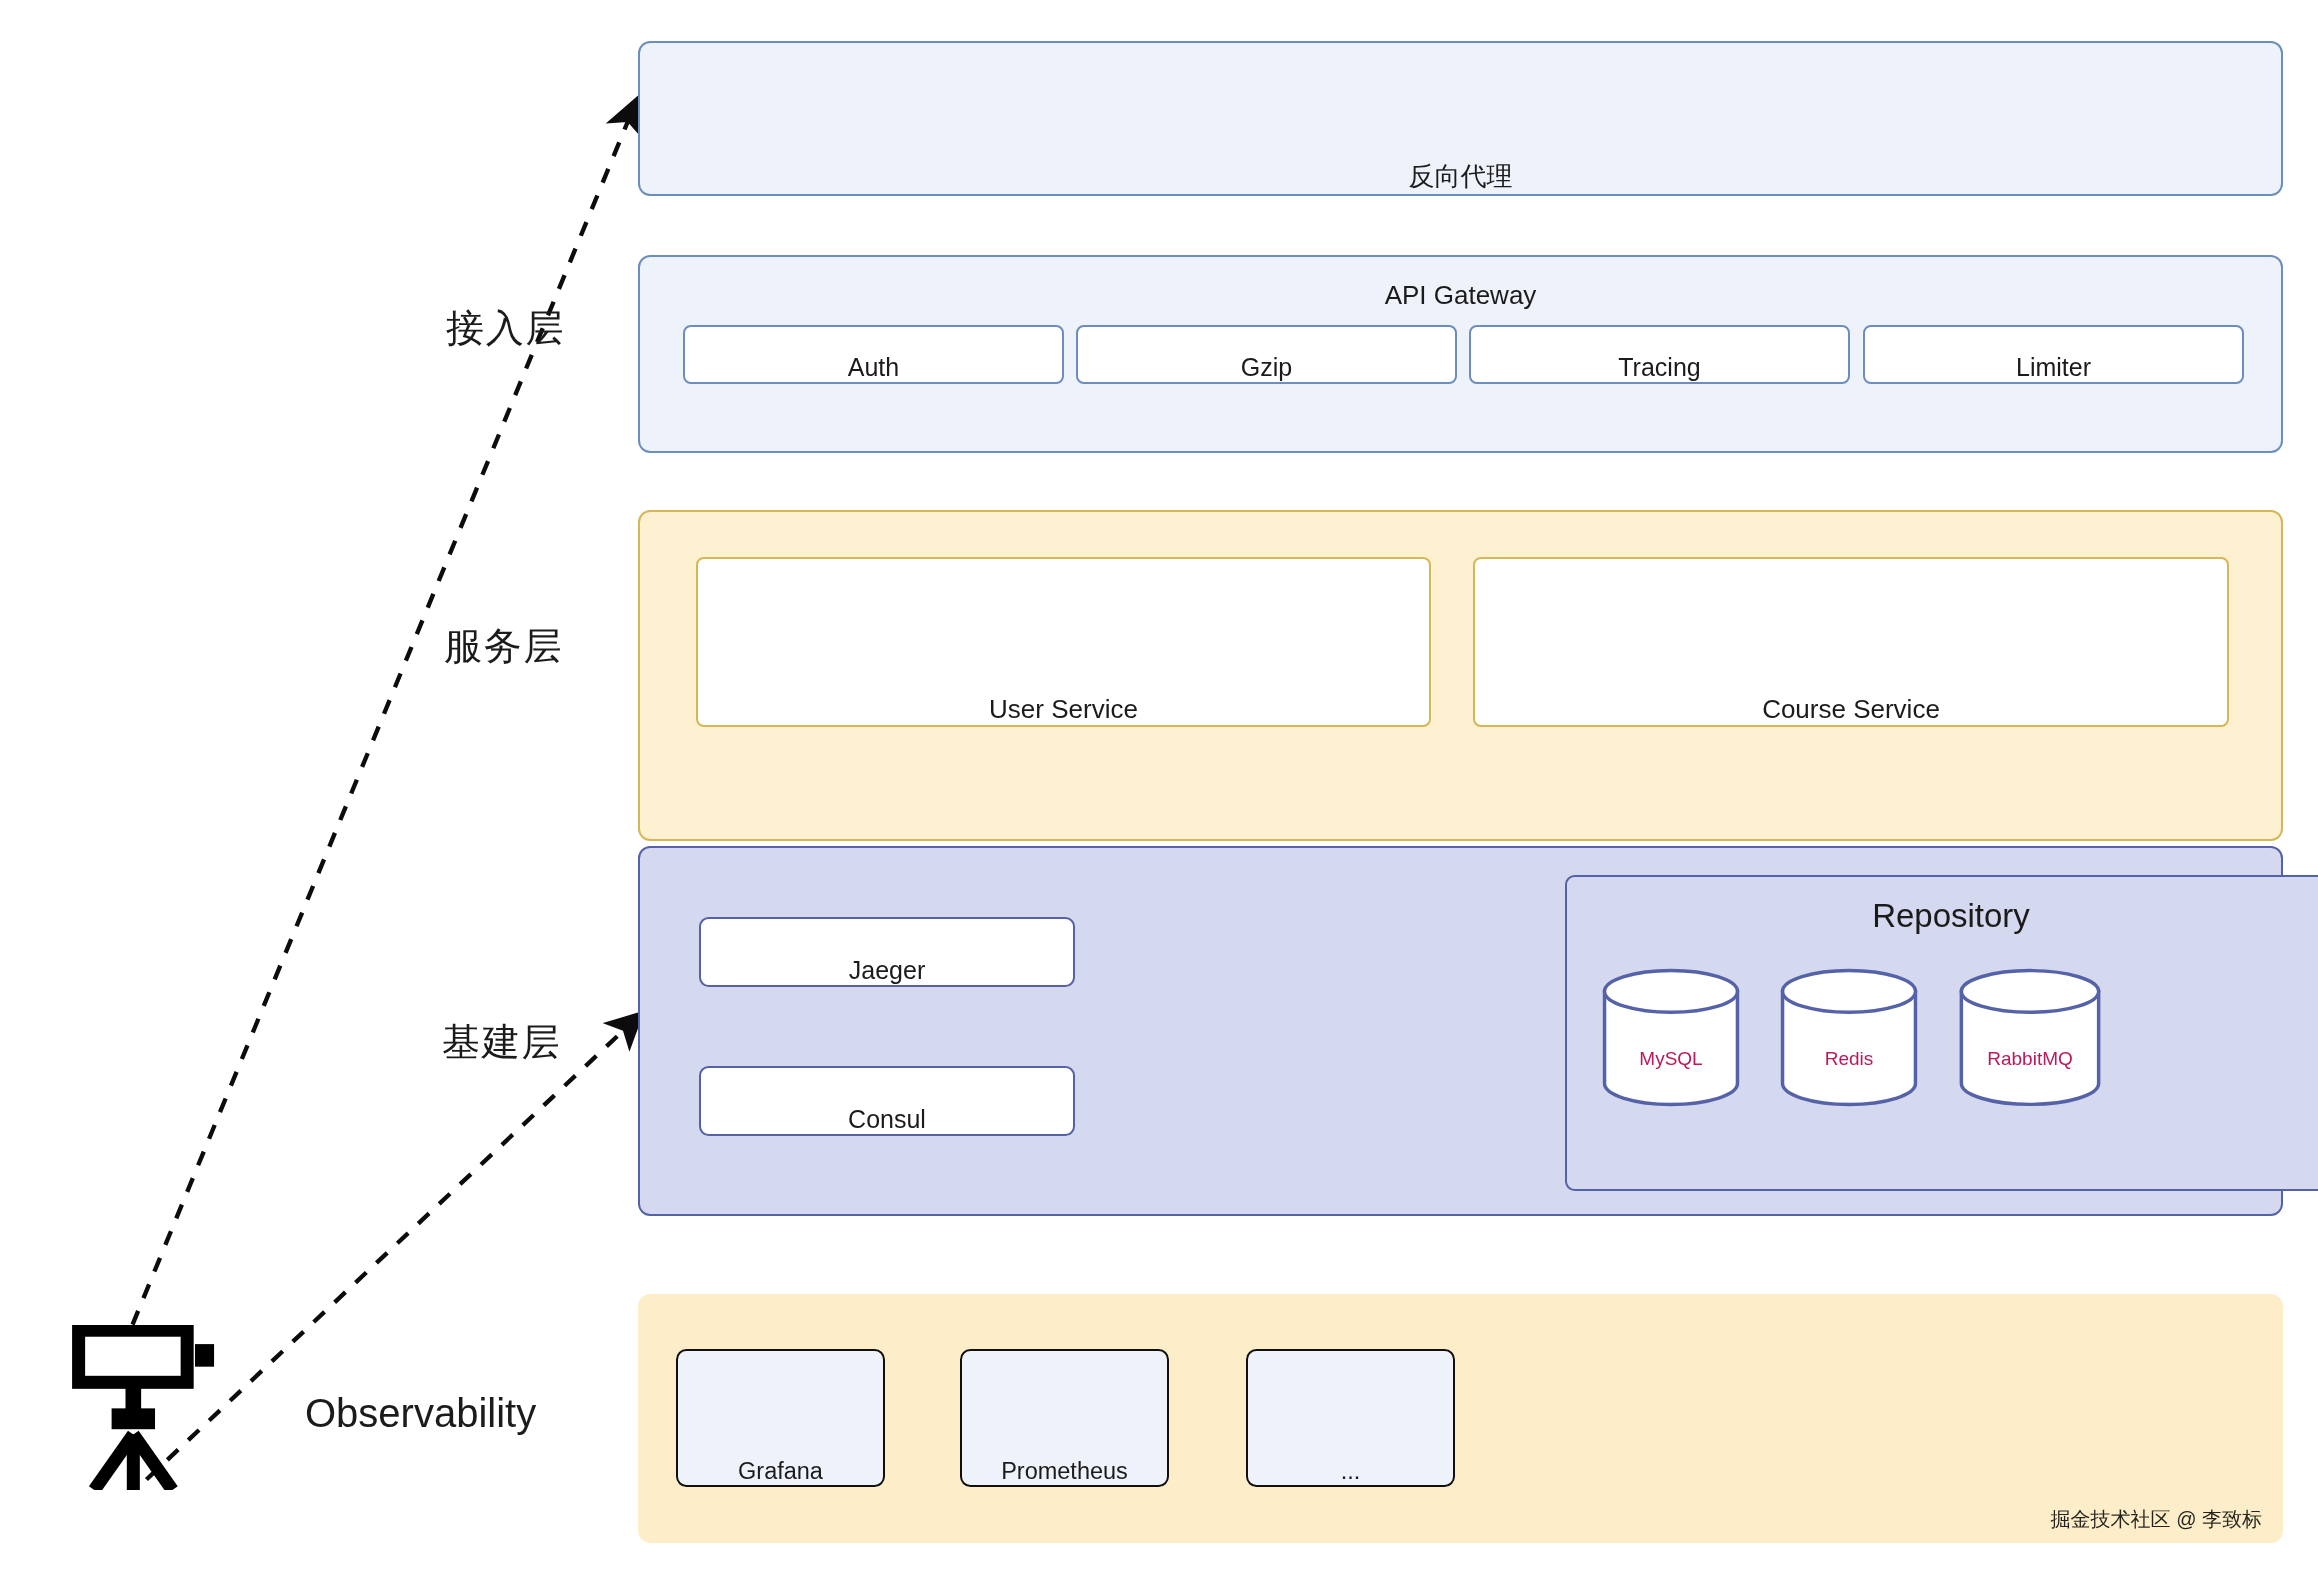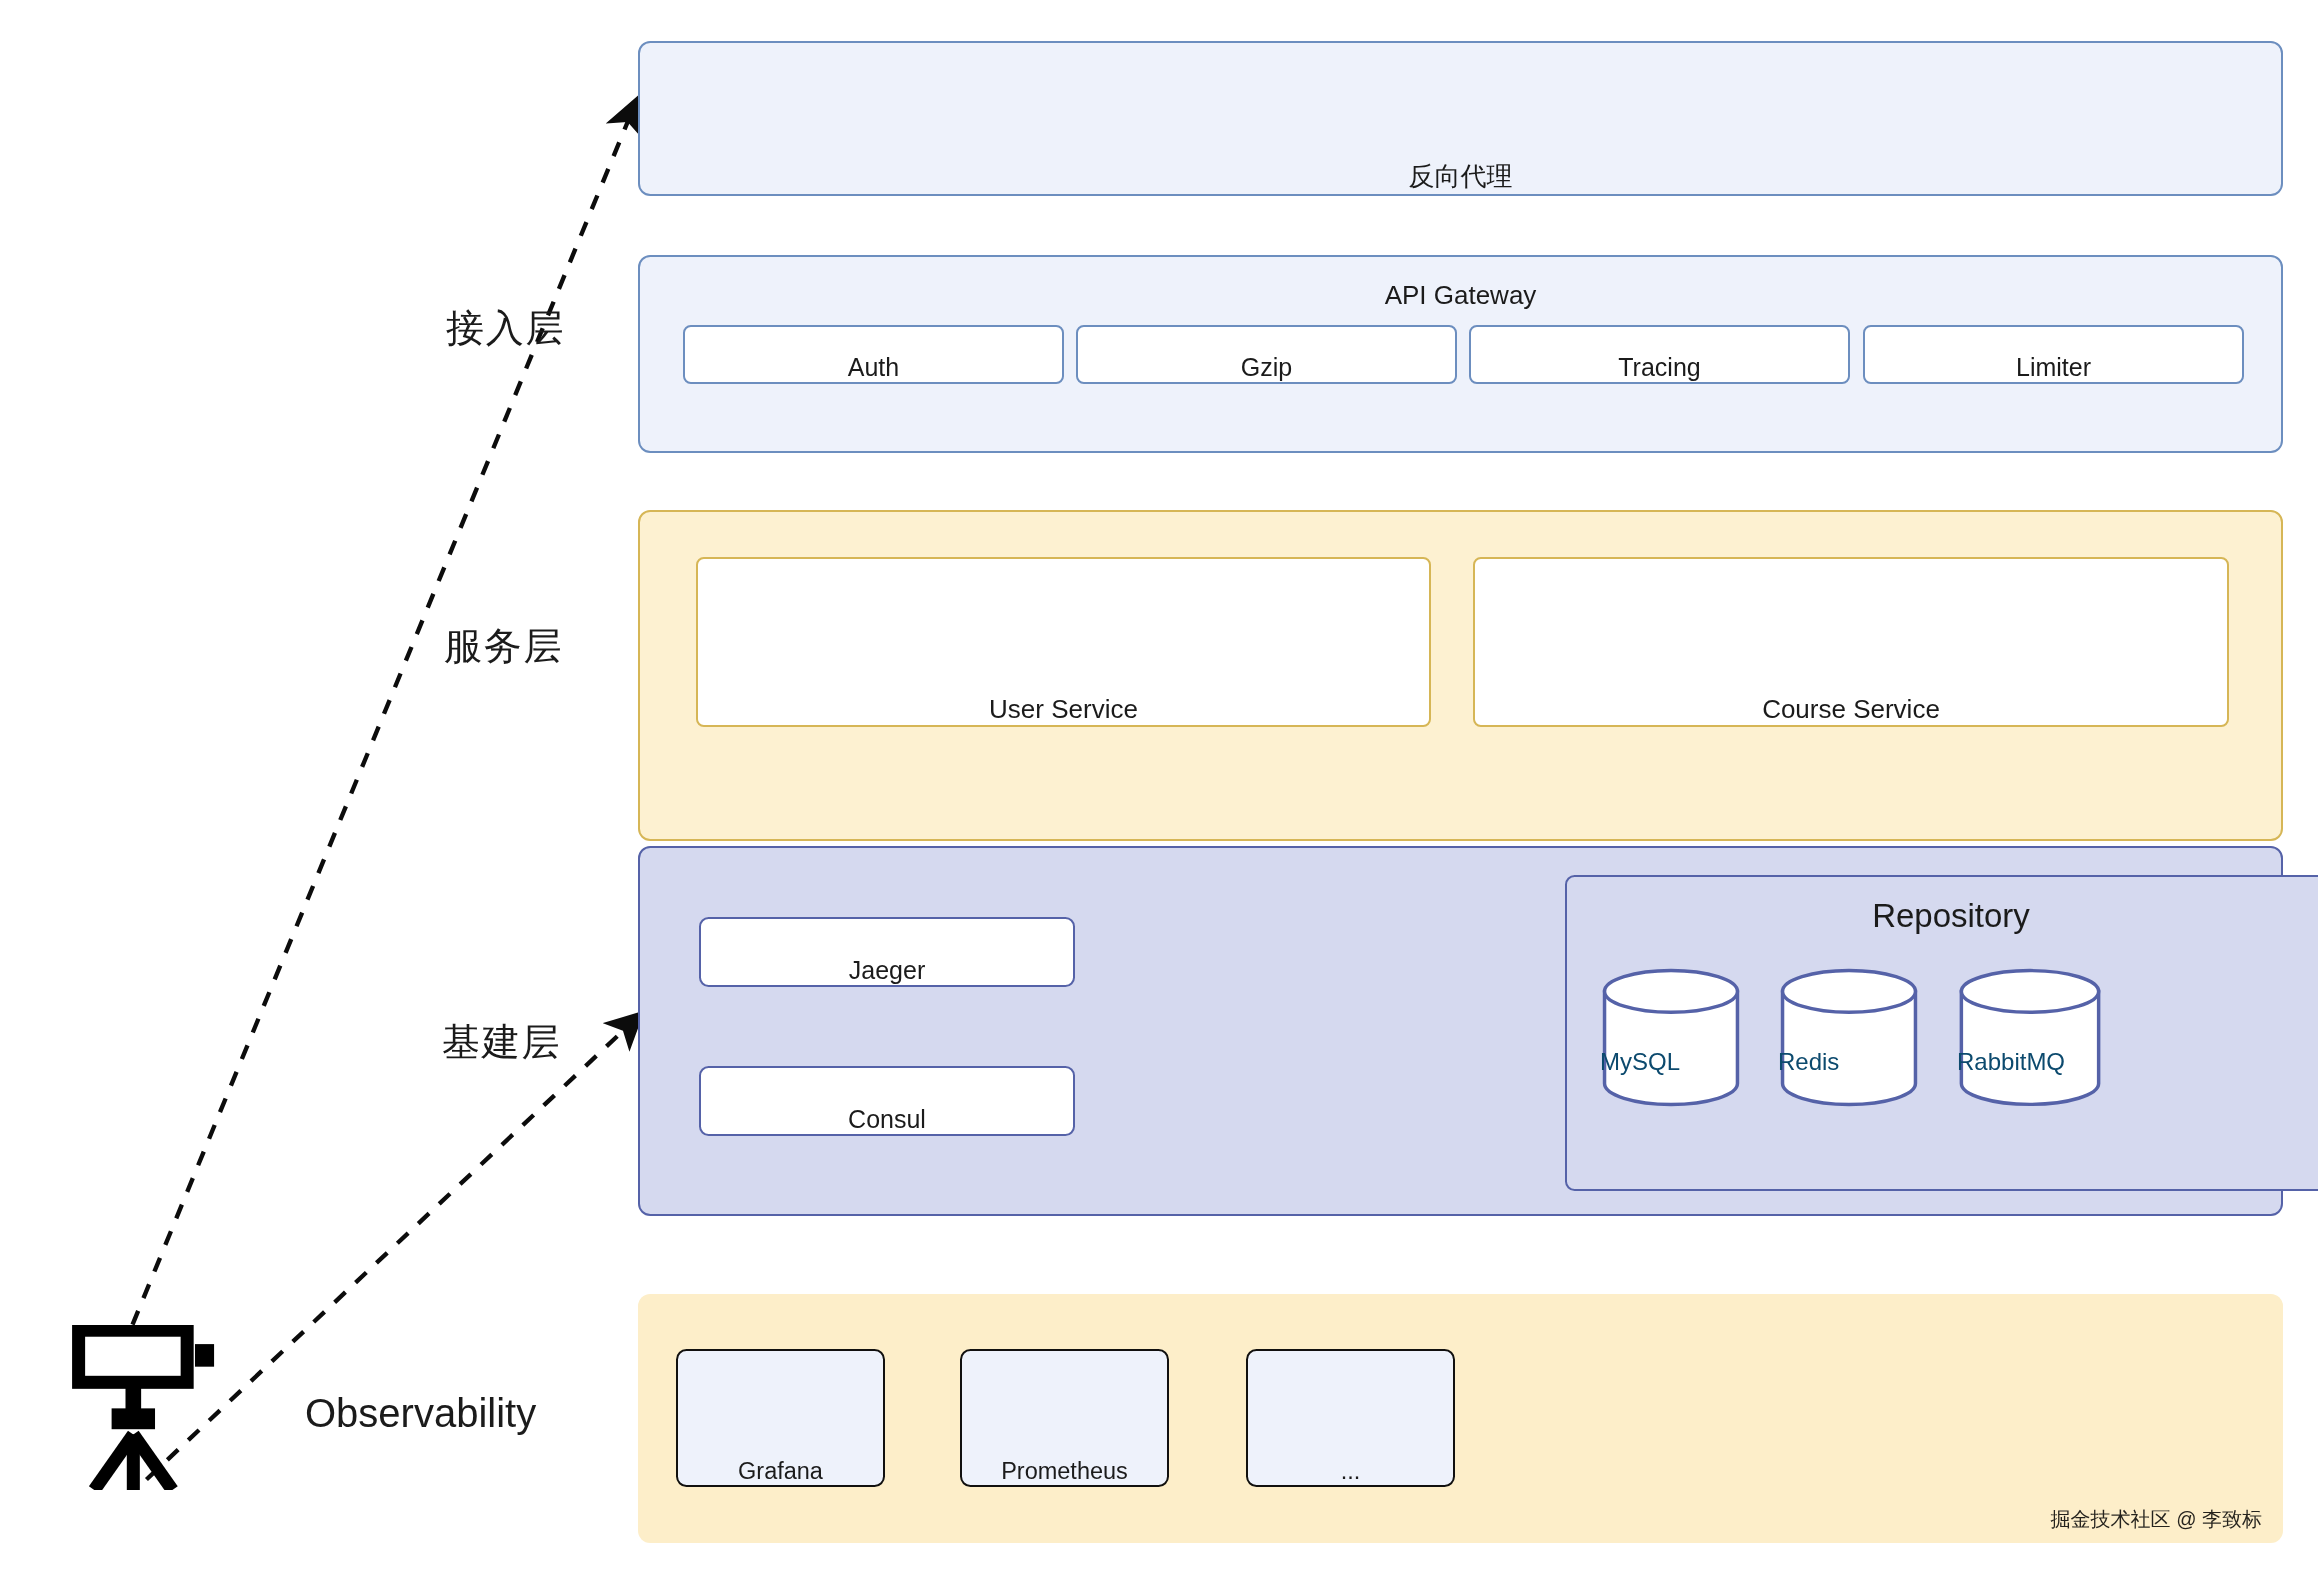--- a/index.html
+++ b/index.html
@@ -104,22 +104,23 @@
     white-space: nowrap;
     opacity: .85;
   }
 
   
   .cyl { position: absolute; }
   .cyl svg { display: block; }
   .cyl .lbl {
     position: absolute;
     left: 0; right: 0;
-    font-size: 24px;
-    color: #0c4a6e;
+    text-align: center;
+    font-size: 19px;
+    color: #be185d;
   }
 
   .svg-overlay {
     position: absolute;
     inset: 0;
     pointer-events: none;
   }
 </style>
 </head>
 <body>

